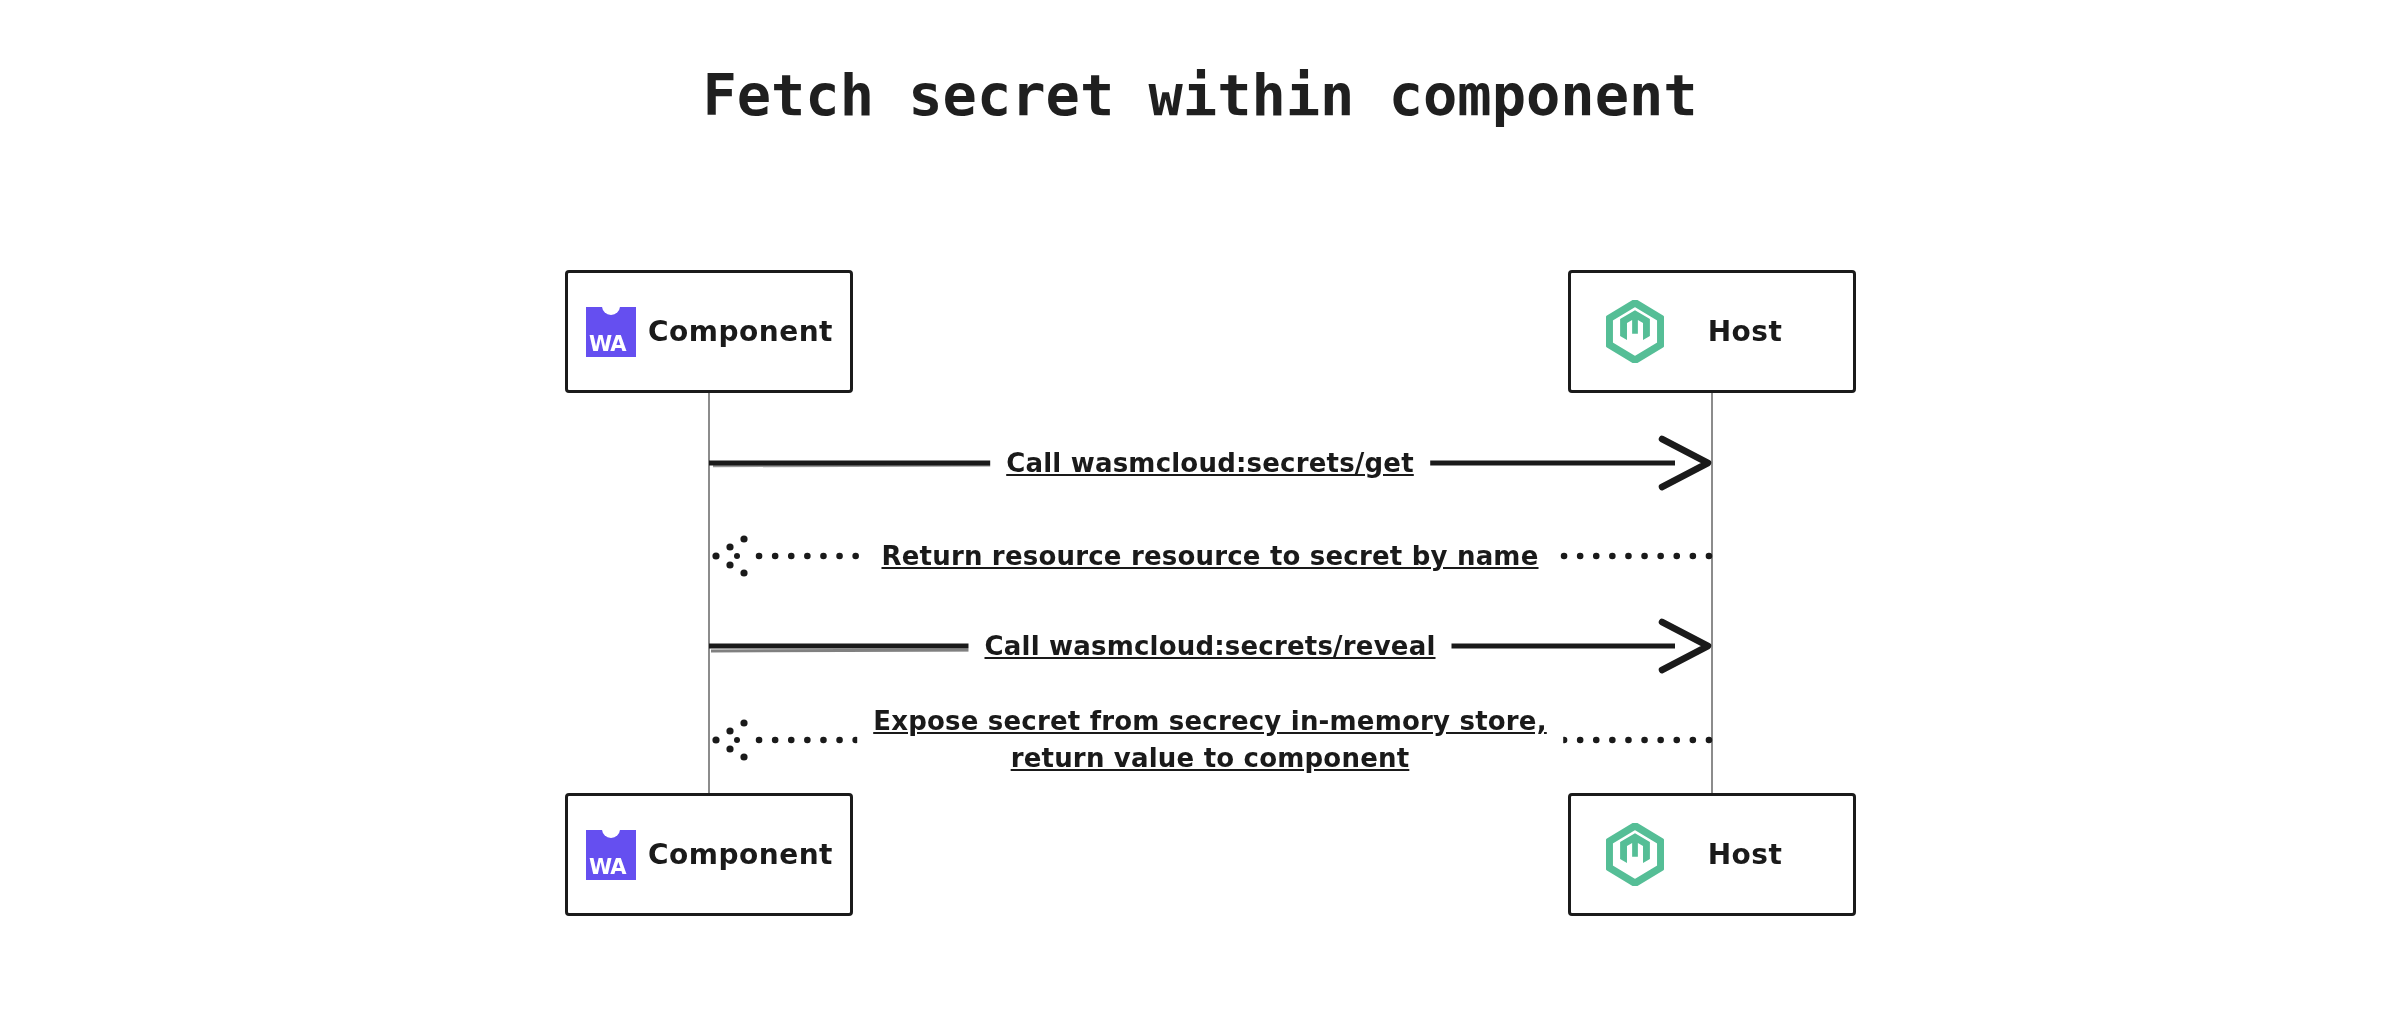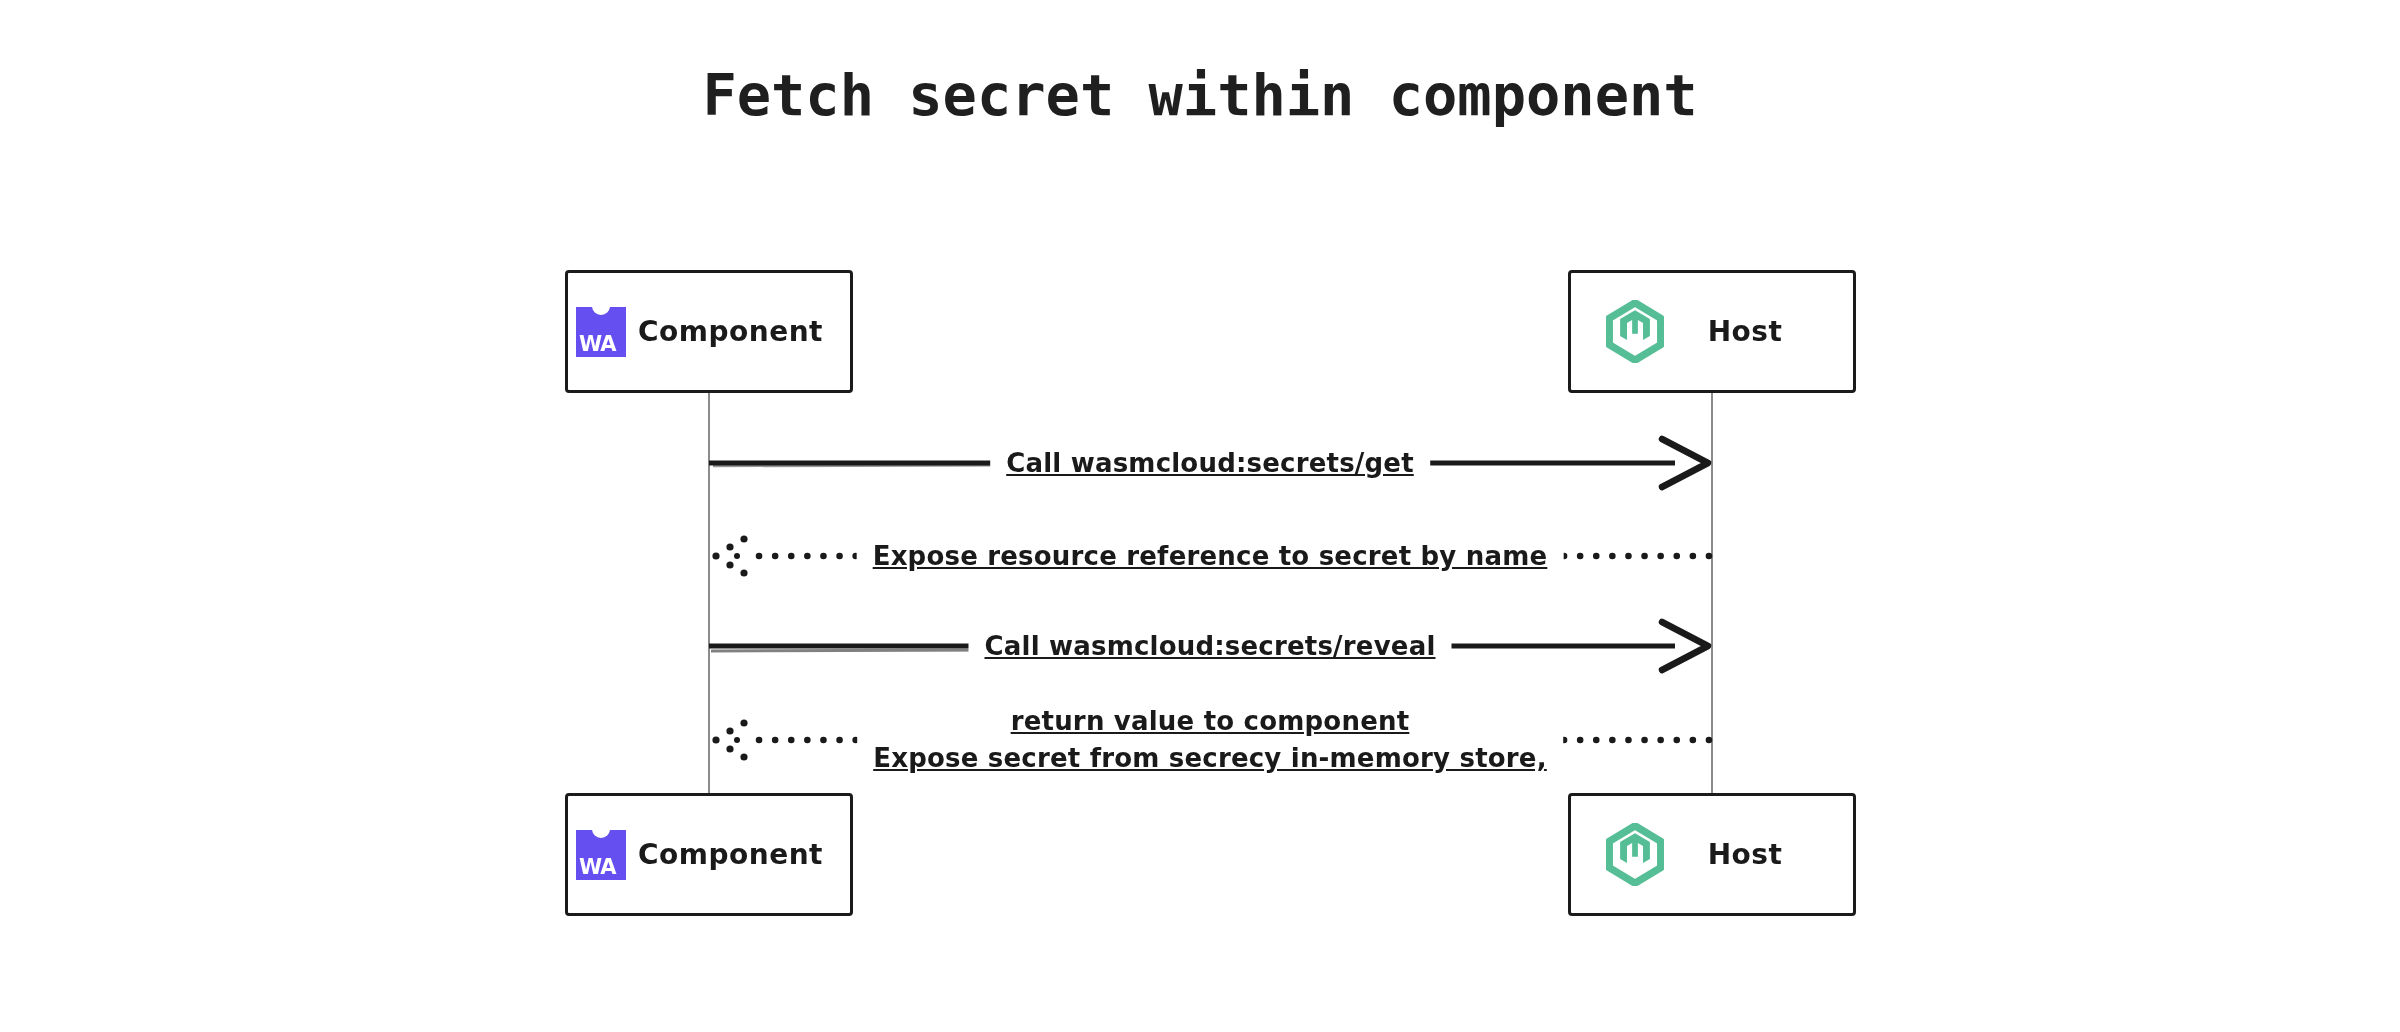--- a/index.html
+++ b/index.html
@@ -11,21 +11,21 @@
     position:absolute;top:62px;left:50%;transform:translateX(-50%);
     font-family:"DejaVu Sans Mono",monospace;font-weight:bold;font-size:57px;
     color:#1f1f1f;white-space:nowrap;margin:0;letter-spacing:0px;
   }
   
   .actor-box{
     position:absolute;width:288px;height:123px;box-sizing:border-box;
     border:3.5px solid #1b1b1b;border-radius:4px;background:#ffffff;
     display:flex;align-items:center;z-index:3;
   }
-  .actor-box.component{padding-left:8px;gap:12px;}
+  .actor-box.component{padding-left:18px;gap:12px;}
   .actor-box.host{justify-content:center;gap:44px;padding-right:36px;}
   .actor-label{
     font-size:28px;font-weight:600;color:#1a1a1a;white-space:nowrap;
     letter-spacing:0.5px;
   }
   
   .wa-icon{
     position:relative;width:50px;height:50px;flex:0 0 auto;
     display:block;overflow:hidden;
   }
@@ -69,43 +69,43 @@
     <line x1="52" y1="40" x2="1004" y2="40" stroke="#1a1a1a" stroke-width="6.5" stroke-dasharray="0.1 16" stroke-linecap="round"></line>
     <g fill="#1a1a1a">
       <circle cx="9" cy="40" r="3.6"></circle>
       <circle cx="23" cy="31" r="3.6"></circle>
       <circle cx="23" cy="49" r="3.6"></circle>
       <circle cx="30" cy="40" r="3"></circle>
       <circle cx="37" cy="23" r="3.6"></circle>
       <circle cx="37" cy="57" r="3.6"></circle>
     </g>
   </svg>
-  <div class="msg-label" style="left:1210px;top:556px;">Expose resource reference to secret by name</div>
+  <div class="msg-label" style="left:1210px;top:556px;">Return resource resource to secret by name</div>
 
   <svg class="msg-svg" style="left:707px;top:606px;" width="1010" height="80" viewBox="0 0 1010 80">
     <line x1="2" y1="40" x2="968" y2="40" stroke="#1a1a1a" stroke-width="5"></line>
     <line x1="4" y1="45" x2="300" y2="44" stroke="#1a1a1a" stroke-width="3" opacity="0.55"></line>
     <path d="M955 16 L1001 40 L955 64" fill="none" stroke="#1a1a1a" stroke-width="6.5" stroke-linecap="round" stroke-linejoin="round"></path>
   </svg>
   <div class="msg-label" style="left:1210px;top:646px;">Call wasmcloud:secrets/reveal</div>
 
   <svg class="msg-svg" style="left:707px;top:700px;" width="1010" height="80" viewBox="0 0 1010 80">
     <line x1="52" y1="40" x2="1004" y2="40" stroke="#1a1a1a" stroke-width="6.5" stroke-dasharray="0.1 16" stroke-linecap="round"></line>
     <g fill="#1a1a1a">
       <circle cx="9" cy="40" r="3.6"></circle>
       <circle cx="23" cy="31" r="3.6"></circle>
       <circle cx="23" cy="49" r="3.6"></circle>
       <circle cx="30" cy="40" r="3"></circle>
       <circle cx="37" cy="23" r="3.6"></circle>
       <circle cx="37" cy="57" r="3.6"></circle>
     </g>
   </svg>
   <div class="msg-label two-line" style="left:1210px;top:740px;">
+    <span>Expose secret from secrecy in-memory store,</span>
     <span>return value to component</span>
-    <span>Expose secret from secrecy in-memory store,</span>
   </div>
 
   <div class="actor-box component" style="left:565px;top:270px;">
     <span class="wa-icon">
       <svg class="wa-square" width="50" height="50" viewBox="0 0 50 50">
         <rect x="0" y="0" width="50" height="50" fill="#654FF0"></rect>
         <circle cx="25" cy="-1" r="9" fill="#ffffff"></circle>
       </svg>
       <span class="wa-text">WA</span>
     </span>

